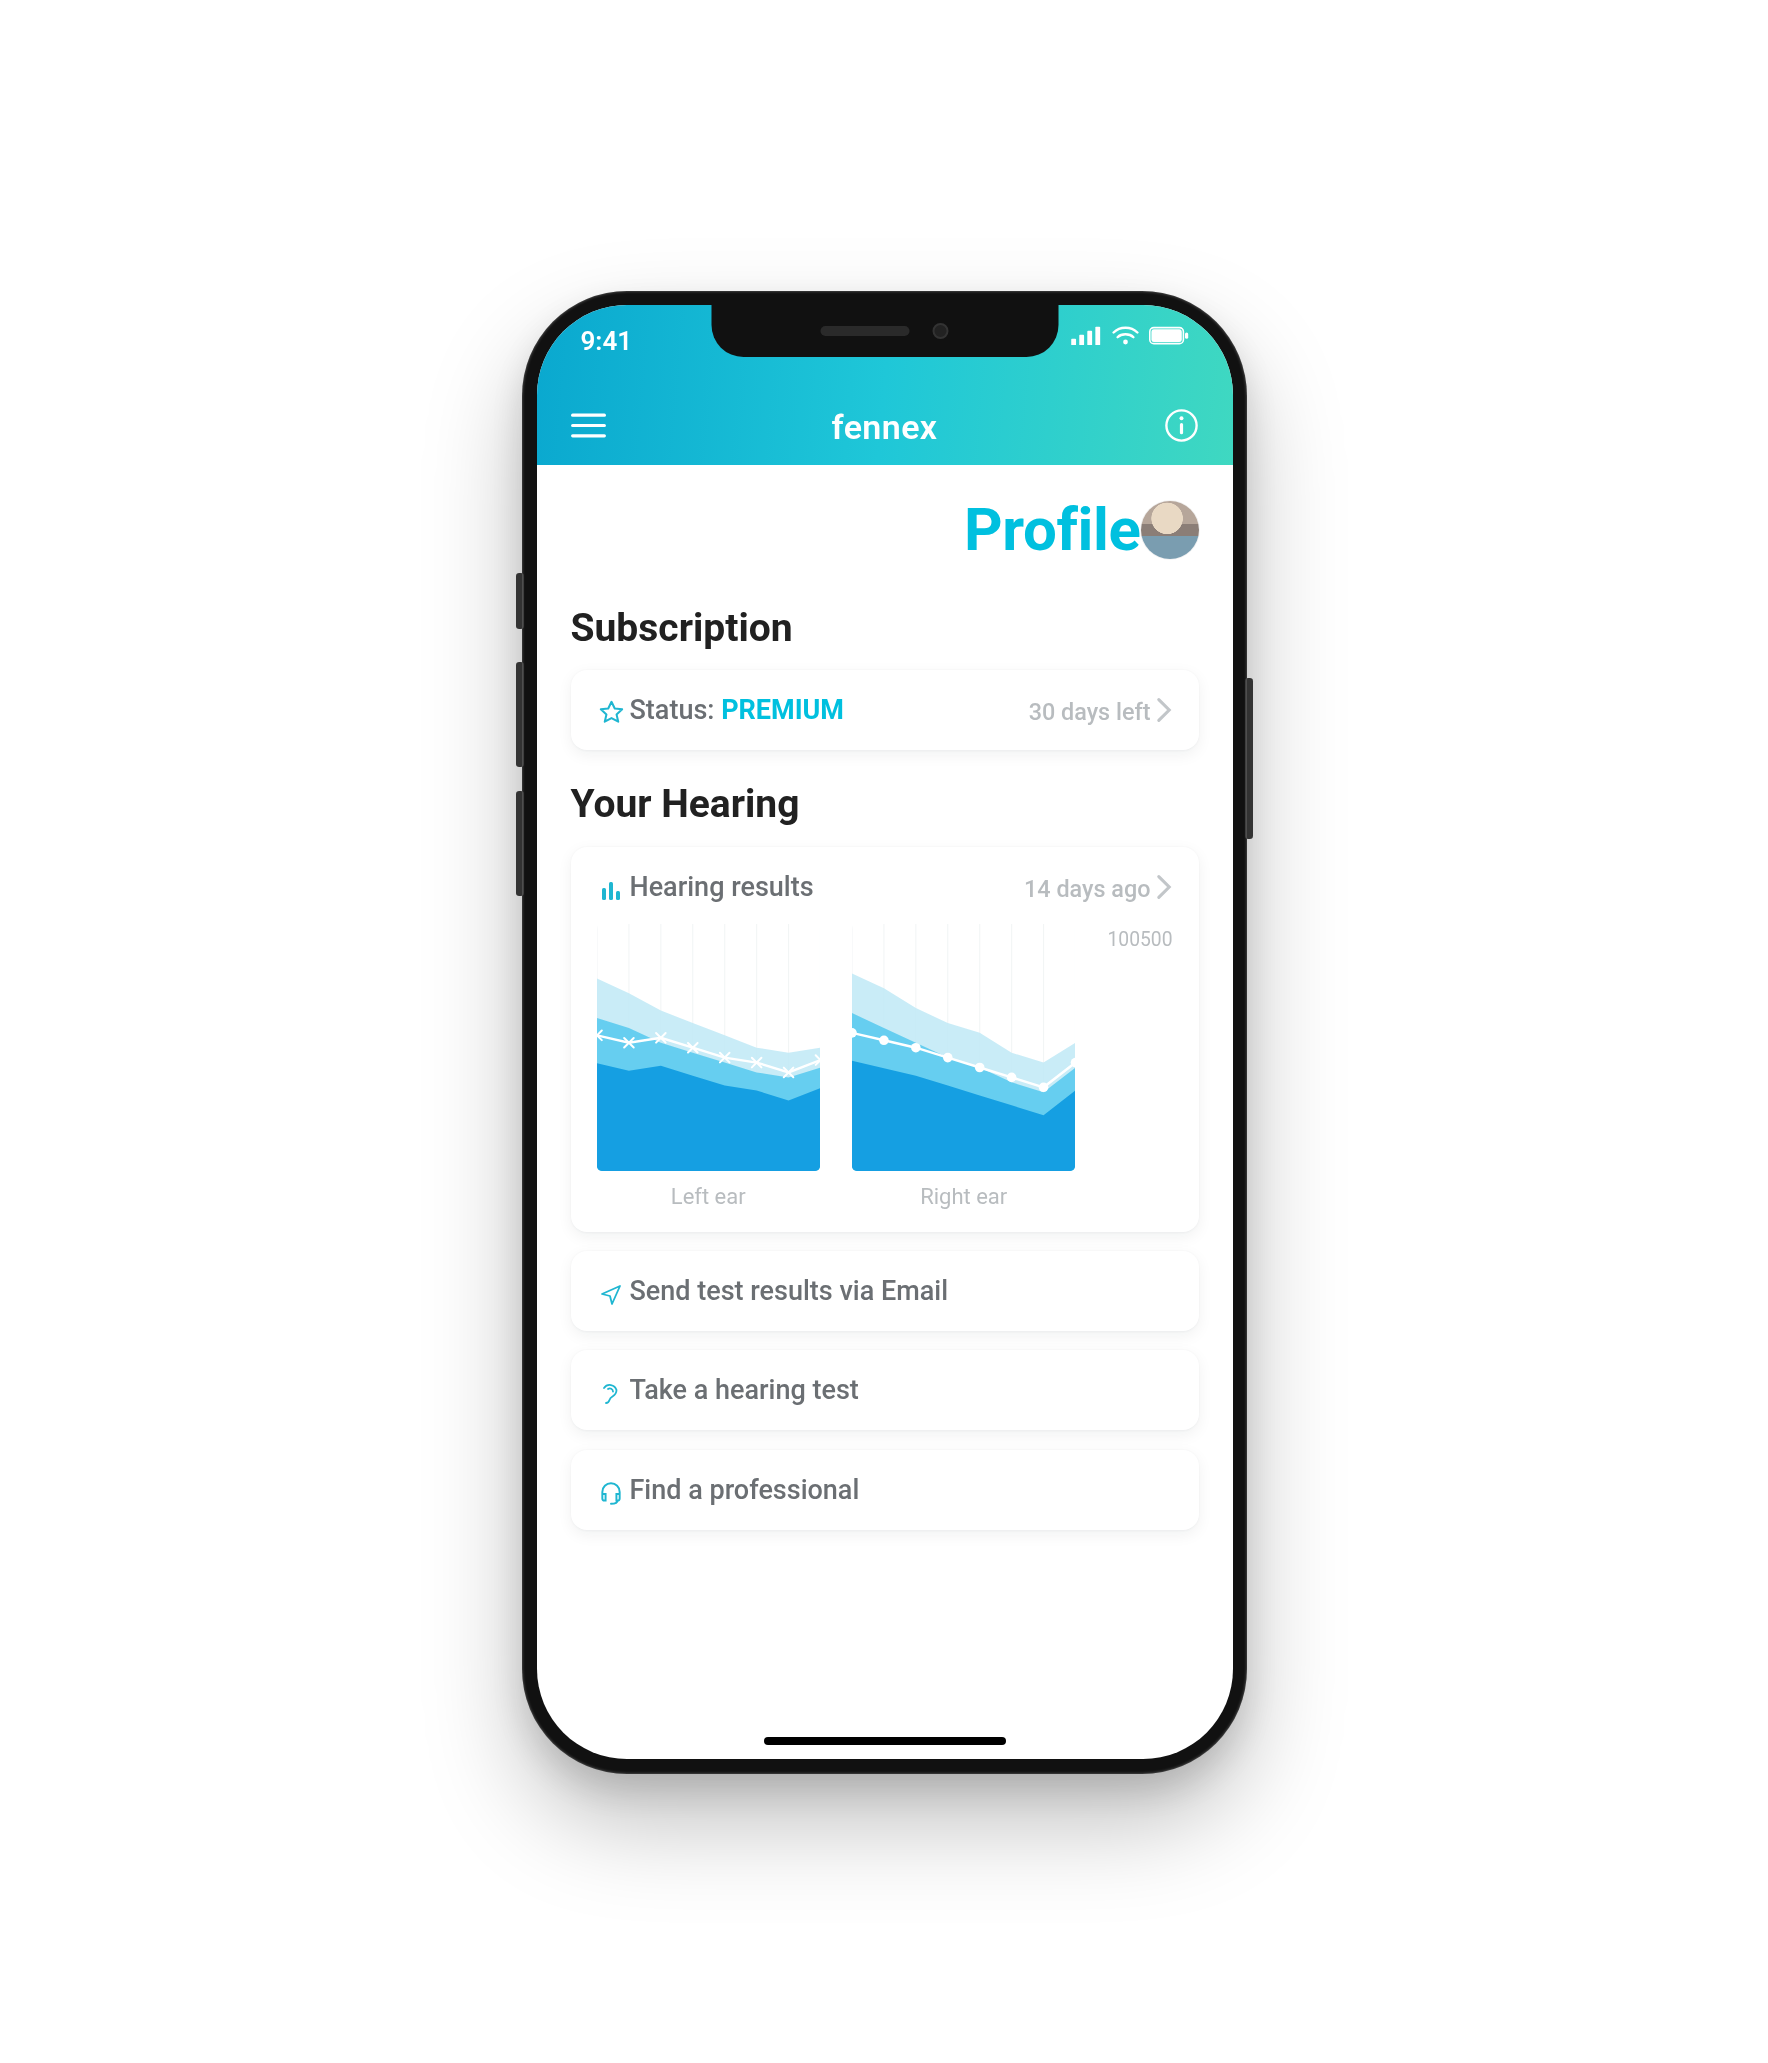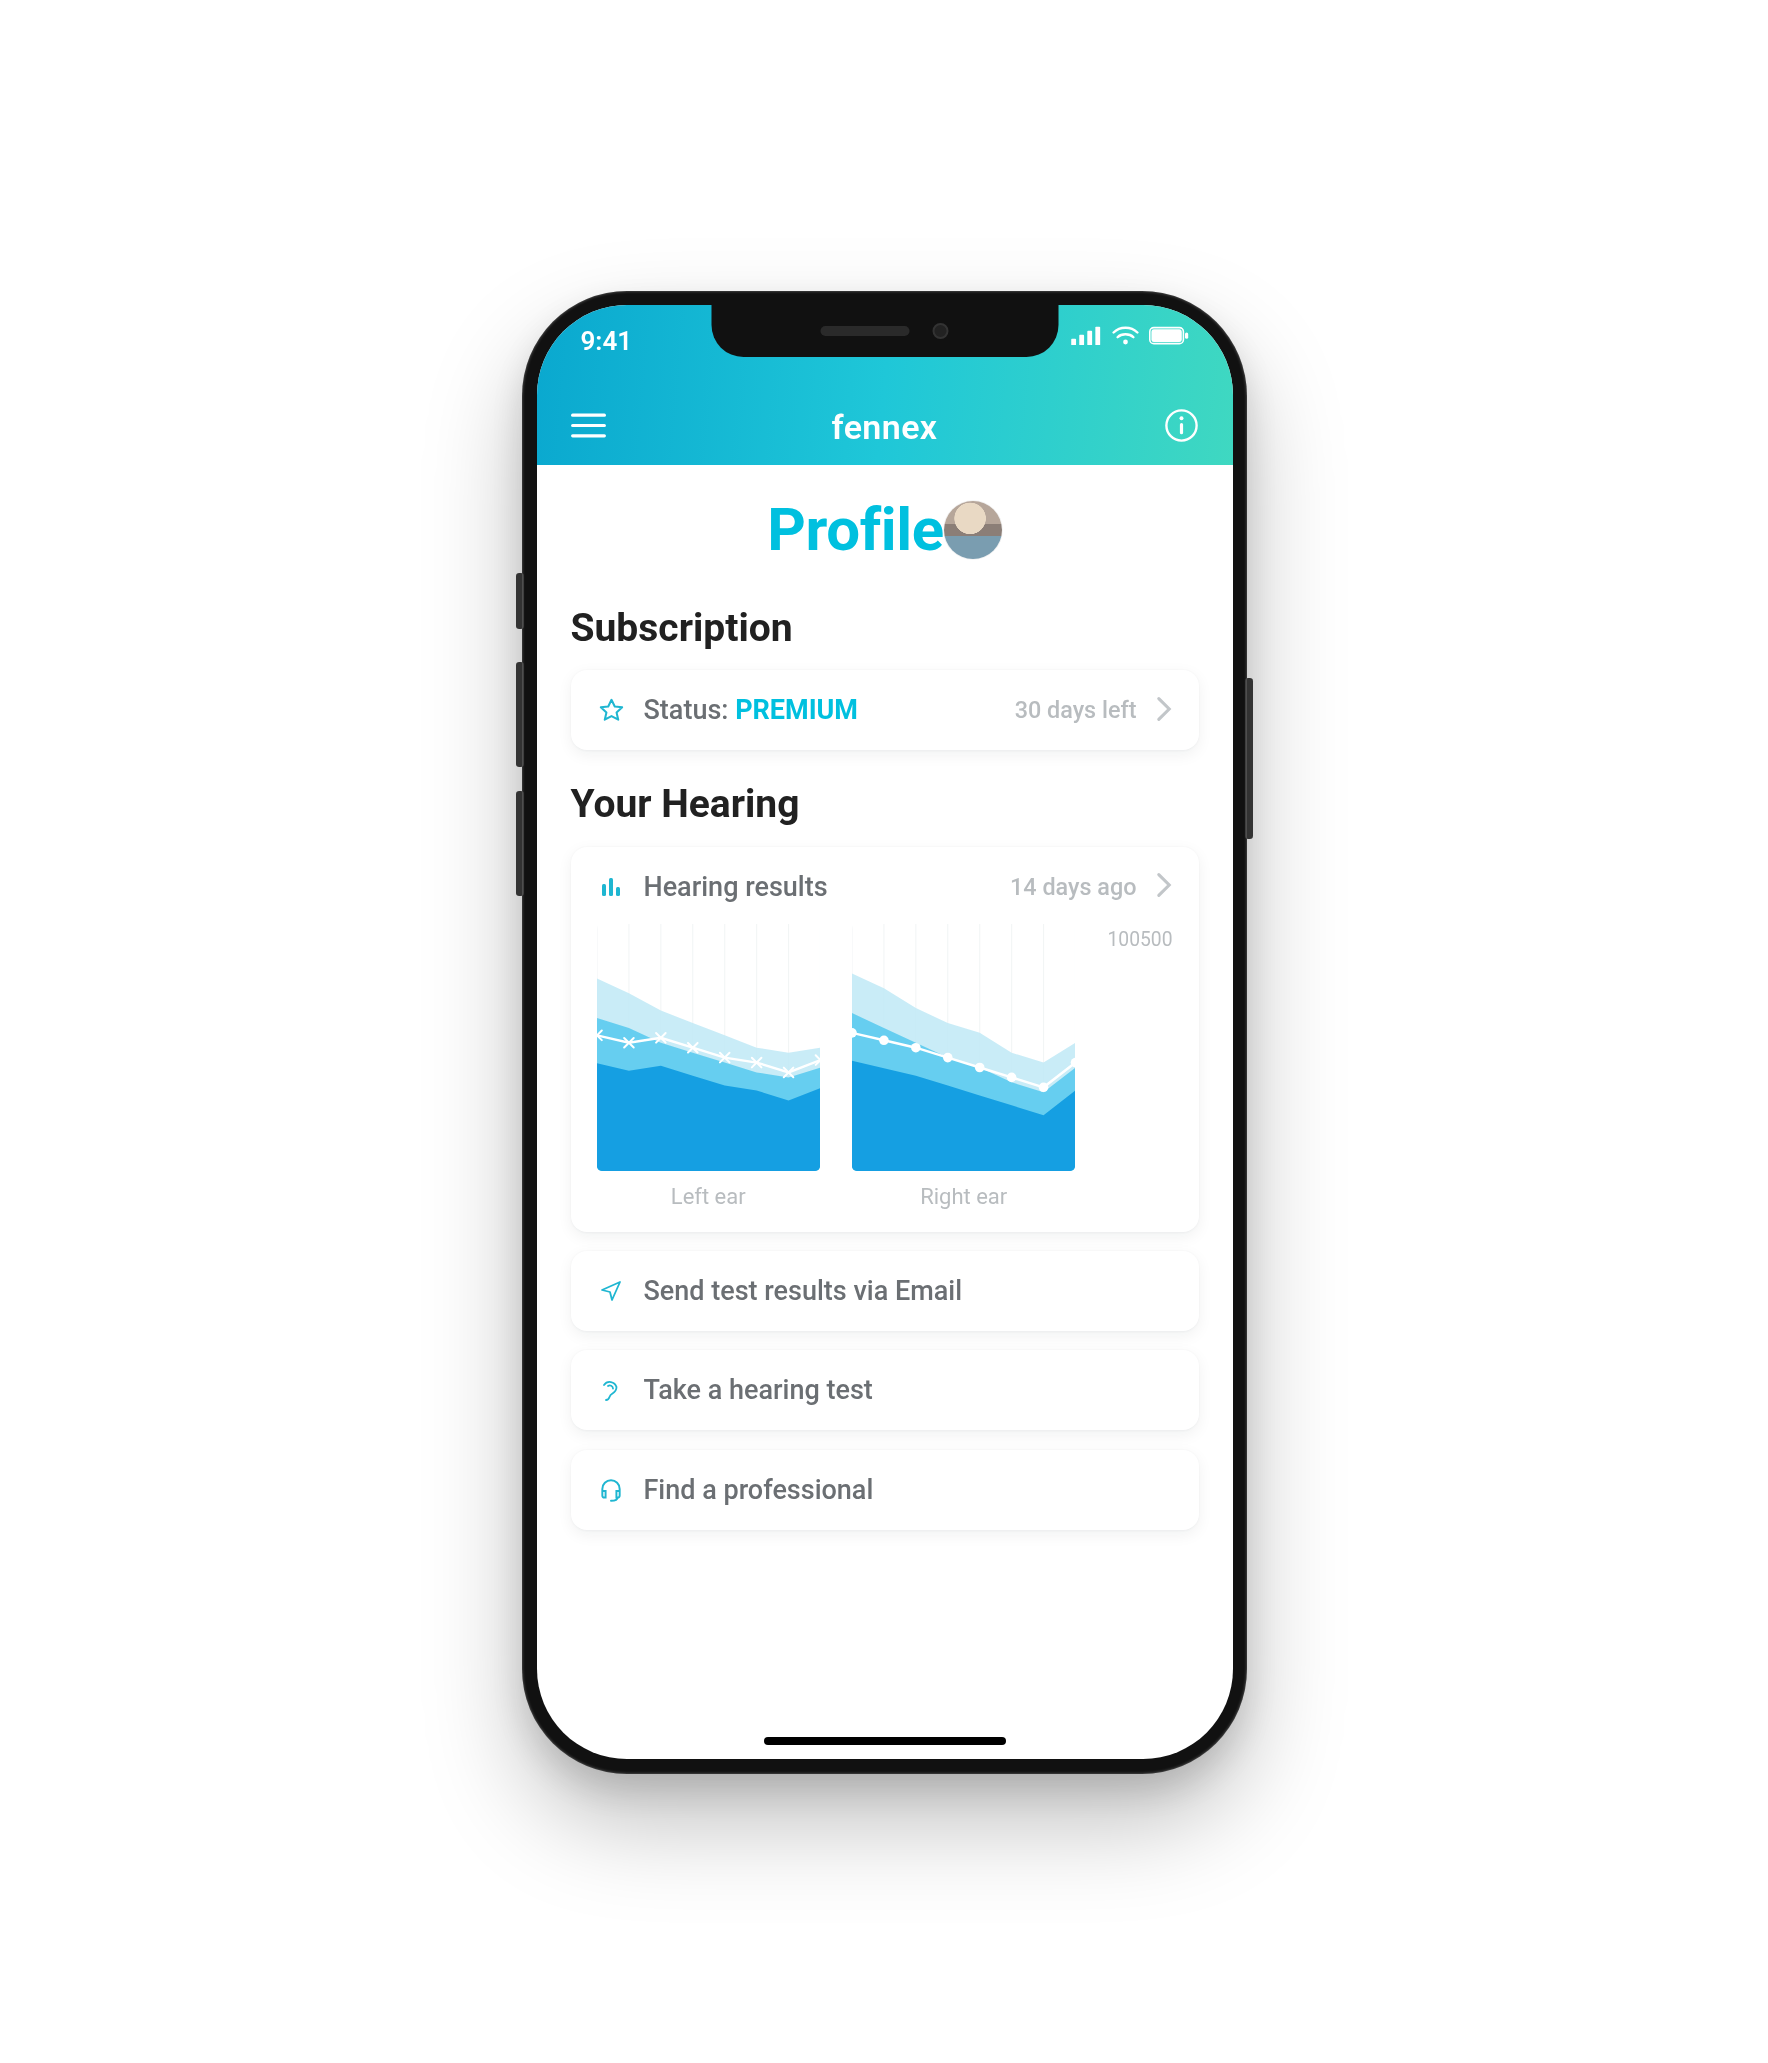--- a/index.html
+++ b/index.html
@@ -72,35 +72,35 @@
     position:absolute;left:0;right:0;bottom:18px;
     display:flex;align-items:center;justify-content:space-between;
     padding:0 34px;
   }
   .nav-row .title{
     font-size:34px;font-weight:500;letter-spacing:0.4px;
     font-family:inherit;
   }
   
   .content{padding:29px 34px 64px}
-  .page-title-row{display:flex;align-items:center;justify-content:center;margin-bottom:40px}
+  .page-title-row{display:flex;align-items:center;justify-content:flex-end;margin-bottom:40px}
   .page-title{font-size:60px;font-weight:700;color:var(--teal-bright);letter-spacing:-0.4px}
   .avatar{
     width:58px;height:58px;border-radius:50%;
     background:radial-gradient(circle at 45% 30%, #e9d9c4 0 30%, transparent 31%),
                linear-gradient(180deg,#b6a69a 0 40%,#8b7e77 40% 60%,#7a9db0 60% 100%);
     box-shadow:0 0 0 0.8px rgba(0,0,0,.06);
   }
   .section-h{font-size:39px;font-weight:700;color:var(--text-dark);margin:0 0 19.3px}
   .card{
     background:var(--card-bg);border-radius:16px;
     box-shadow:0 4.8px 14.5px rgba(20,30,40,.06),0 0.8px 2.4px rgba(20,30,40,.04);
     padding:24px 26px;margin-bottom:19.3px;
   }
-  .row{display:flex;align-items:center;gap:18px}
+  .row{display:flex;align-items:flex-end;gap:4px}
   .row .spacer{flex:1}
   .icon-sq{width:29px;display:flex;justify-content:center}
   .label{font-size:27px;color:var(--text-grey);font-weight:500}
   .accent{color:var(--teal-bright);font-weight:700}
   .meta{font-size:23.4px;color:var(--text-light);font-weight:500}
   .chev{color:#c2c6c9}
   
   .hearing-card{padding:24px 26px 22.6px}
   .charts-row{display:flex;gap:32px;margin-top:21px;align-items:flex-start}
   .chart-wrap{flex:1;display:flex;flex-direction:column;align-items:center}

